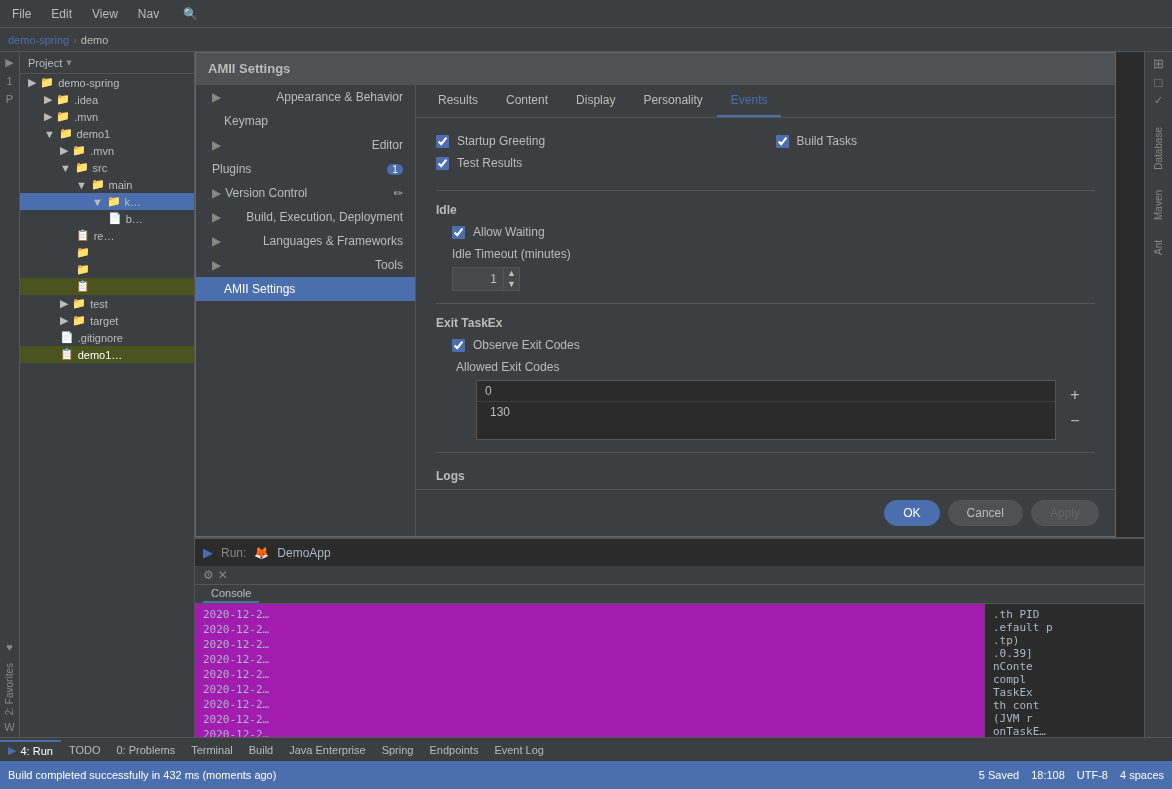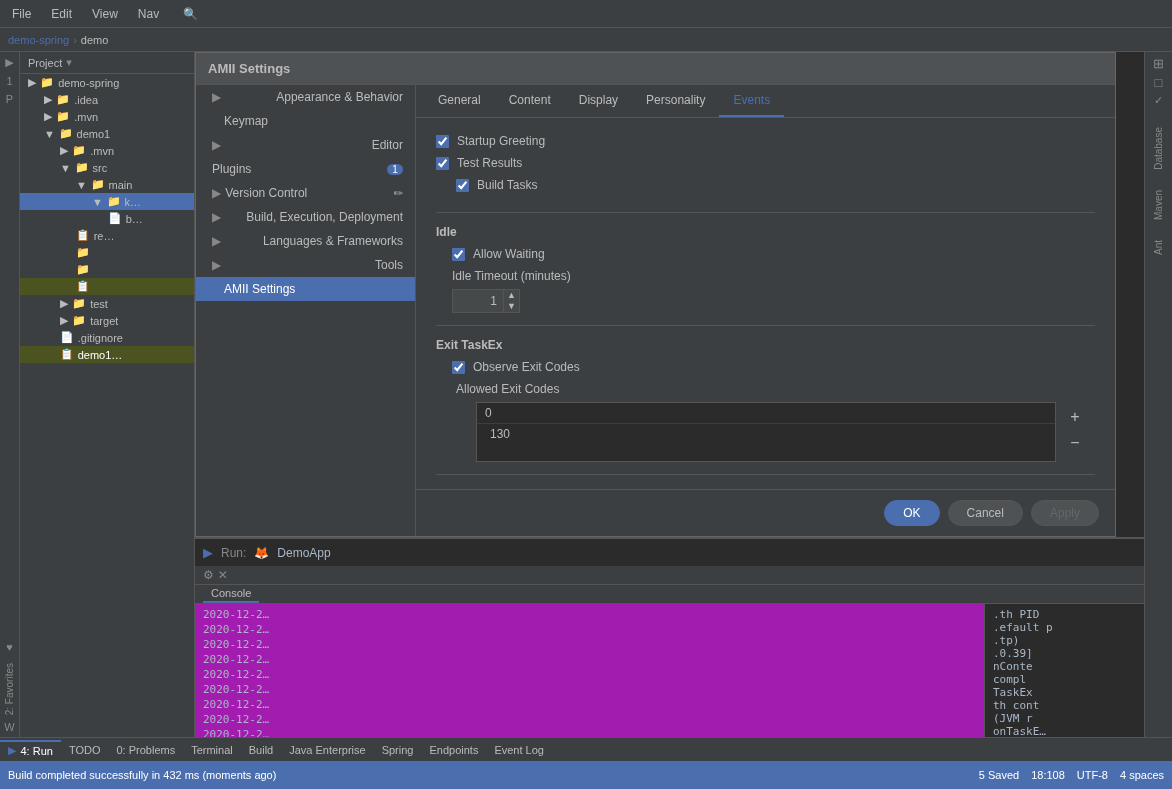--- a/index.html
+++ b/index.html
@@ -153,21 +153,20 @@
     }
     .checkbox-label {
       font-size: 12px;
       color: #bbb;
     }
 
     .two-col {
       display: flex;
       justify-content: space-between;
       align-items: flex-start;
-      flex-direction: column;
     }
     .col-left { flex: 1; }
     .col-right { flex: 1; padding-left: 20px; }
 
     .idle-section {
       margin-top: 4px;
     }
     .idle-label {
       font-size: 12px;
       color: #bbb;
@@ -563,21 +562,21 @@
             </div>
             <div class="settings-nav-item selected" style="padding-left:28px;">
               <span>AMII Settings</span>
             </div>
 
           </div>
 
           <div class="settings-right">
 
             <div class="tabs-bar">
-              <div class="tab">General</div>
+              <div class="tab">Results</div>
               <div class="tab">Content</div>
               <div class="tab">Display</div>
               <div class="tab">Personality</div>
               <div class="tab active">Events</div>
             </div>
 
             <div class="settings-content">
 
               <div class="two-col">
                 <div class="col-left">

